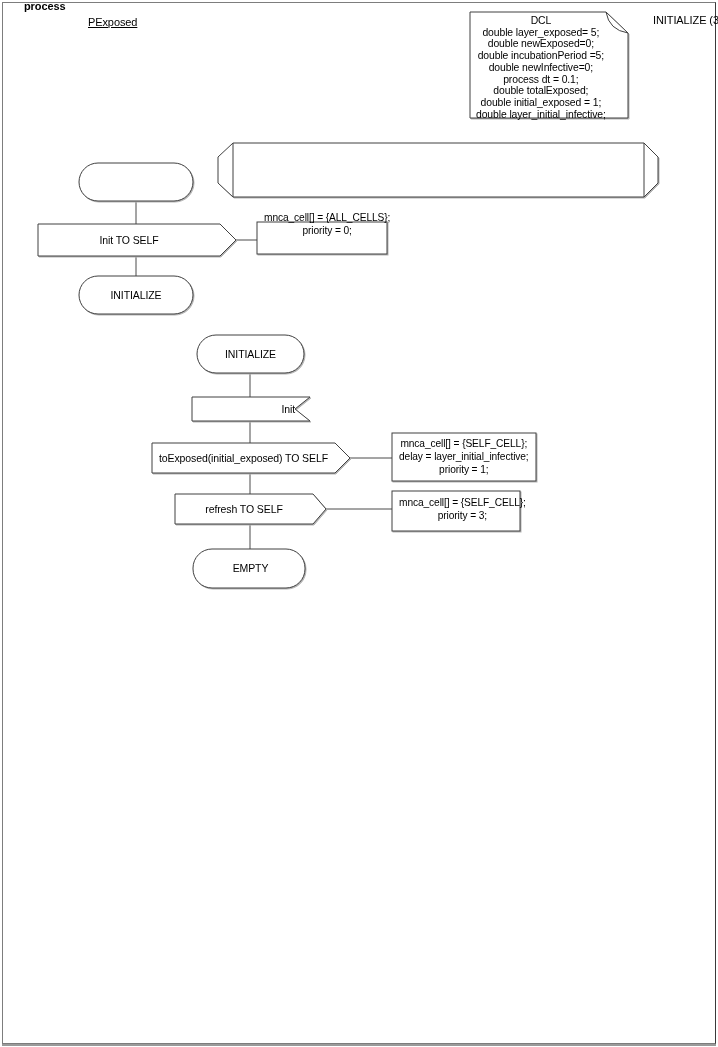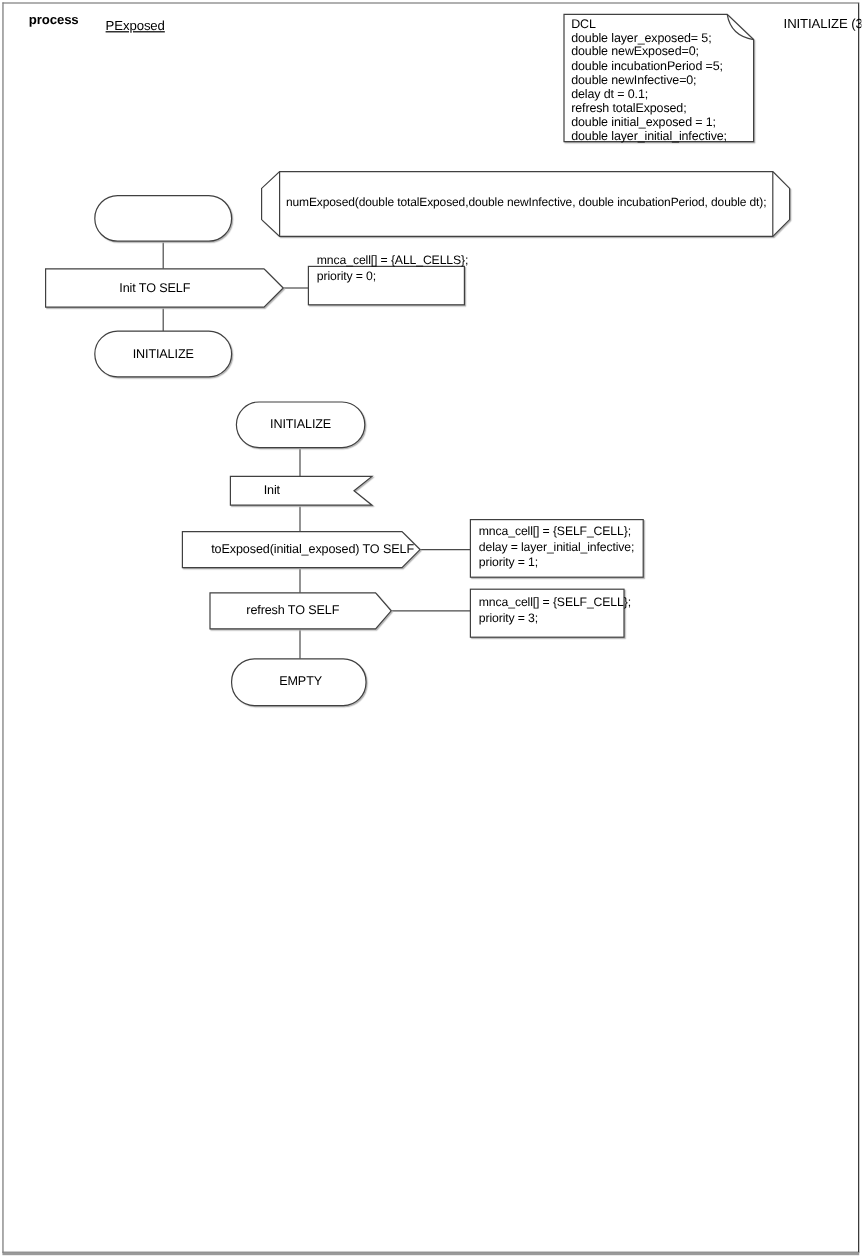--- a/index.html
+++ b/index.html
@@ -10,21 +10,21 @@
               box-shadow:0 2px 0 #9a9a9a;background:#fff;z-index:0;}
   svg.canvas{position:absolute;left:0;top:0;z-index:1;}
   .shp{fill:#fff;stroke:#404040;stroke-width:1;filter:drop-shadow(1.5px 1.5px 0 #b4b4b4);}
   .inline-ln{stroke:#404040;stroke-width:1;}
   .conn{stroke:#4a4a4a;stroke-width:1;}
   .labels{position:absolute;left:0;top:0;width:718px;height:1047px;z-index:2;pointer-events:none;}
   .lbl{position:absolute;font-size:10.5px;line-height:12px;white-space:nowrap;letter-spacing:-0.1px;}
   .lbl.center{text-align:center;}
   .hdr{font-size:11px;}
   .bold{font-weight:bold;}
-  .block div{white-space:nowrap;}
+  .block div{white-space:nowrap;text-align:center;}
   .dcl-block{line-height:11.7px;font-size:10.4px;}
   .cmt-block{line-height:13.2px;font-size:10.2px;}
   .sig{font-size:10px;}
 </style>
 </head>
 <body>
 
 <div class="stage">
   <div class="page-frame"></div>
 
@@ -66,52 +66,51 @@
     <rect class="shp" x="392" y="433" width="144" height="48"></rect>
 
     <polygon class="shp" points="175,494 313,494 326,509 313,524 175,524"></polygon>
 
     <rect class="shp" x="392" y="491" width="128" height="40"></rect>
 
     <rect class="shp" x="193" y="549" width="112" height="39" rx="19" ry="19"></rect>
   </svg>
 
   <div class="labels">
-    <div class="lbl hdr bold" style="left:24px;top:11px;">process</div>
+    <div class="lbl hdr bold" style="left:24px;top:0;">process</div>
     <div class="lbl hdr" style="left:88px;top:16px;text-decoration:underline;">PExposed</div>
     <div class="lbl hdr" style="left:634px;top:14px;margin-left:19px;">INITIALIZE (3)</div>
 
     <div class="lbl block dcl-block" style="left:476px;top:15px;">
       <div>DCL</div>
       <div>double layer_exposed= 5;</div>
       <div>double newExposed=0;</div>
       <div>double incubationPeriod =5;</div>
       <div>double newInfective=0;</div>
-      <div>delay dt = 0.1;</div>
-      <div>refresh totalExposed;</div>
+      <div>process dt = 0.1;</div>
+      <div>double totalExposed;</div>
       <div>double initial_exposed = 1;</div>
       <div>double layer_initial_infective;</div>
     </div>
 
-    <div class="lbl center sig" style="left:233px;top:164px;width:411px;">numExposed(double totalExposed,double newInfective, double incubationPeriod, double dt);</div>
 
     <div class="lbl center" style="left:38px;top:234px;width:182px;">Init TO SELF</div>
 
     <div class="lbl block cmt-block" style="left:264px;top:211px;">
       <div>mnca_cell[] = {ALL_CELLS};</div>
       <div>priority = 0;</div>
     </div>
 
     <div class="lbl center" style="left:79px;top:289px;width:114px;">INITIALIZE</div>
 
     <div class="lbl center" style="left:197px;top:348px;width:107px;">INITIALIZE</div>
 
-    <div class="lbl center" style="left:175px;top:403px;width:103px;">Init</div>
+    <div class="lbl center" style="left:192px;top:403px;width:103px;text-align:right;">Init</div>
 
-    <div class="lbl center" style="left:152px;top:452px;width:183px;padding-left:17px;">toExposed(initial_exposed) TO SELF</div>
+    <div class="lbl center" style="left:152px;top:452px;width:183px;">toExposed(initial_exposed) TO SELF</div>
 
     <div class="lbl block cmt-block" style="left:399px;top:437px;">
       <div>mnca_cell[] = {SELF_CELL};</div>
       <div>delay = layer_initial_infective;</div>
       <div>priority = 1;</div>
     </div>
 
     <div class="lbl center" style="left:175px;top:503px;width:138px;text-align:center;">refresh TO SELF</div>
 
     <div class="lbl block cmt-block" style="left:399px;top:496px;">

